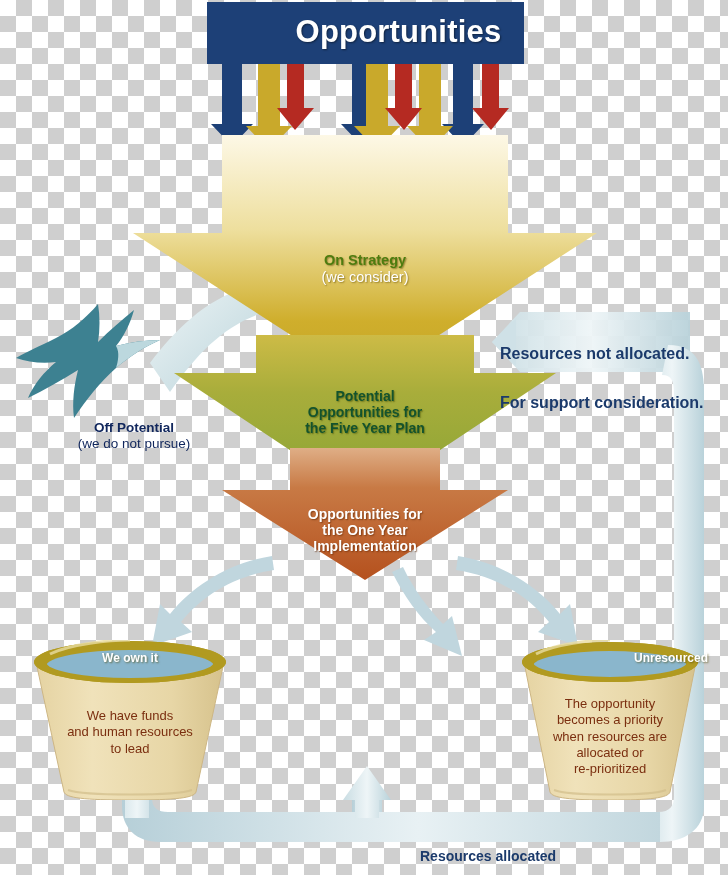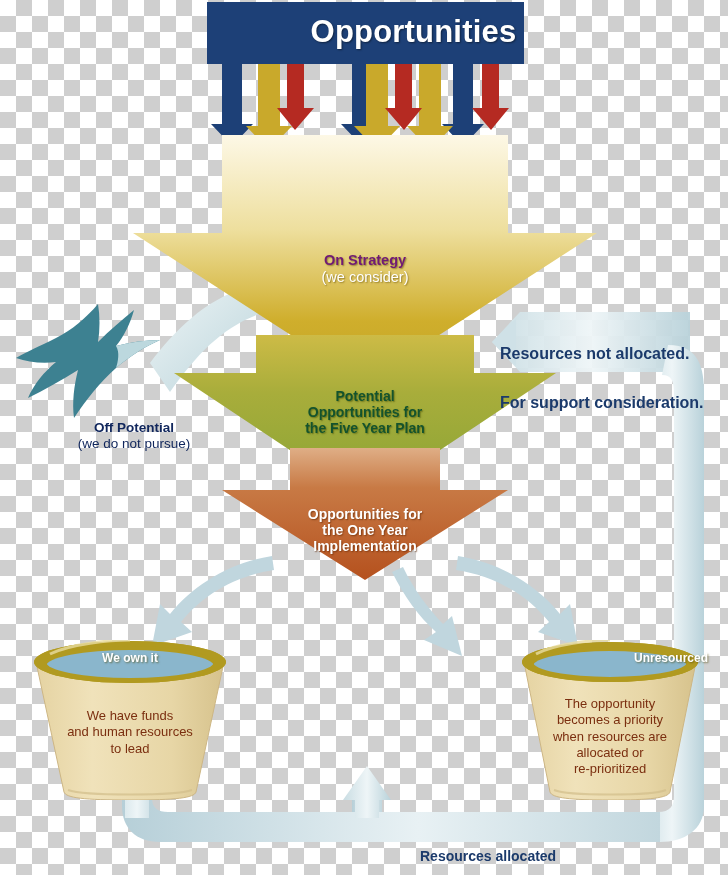--- a/index.html
+++ b/index.html
@@ -16,21 +16,21 @@
   }
   #stage{position:absolute;left:0;top:0;width:728px;height:875px;}
   #stage svg{position:absolute;left:0;top:0;}
 
   .lbl{position:absolute;text-align:center;line-height:1.16;}
 
   .title-text{
     color:#ffffff;font-size:31px;font-weight:bold;letter-spacing:.2px;
     text-shadow:1px 1px 2px rgba(0,0,0,.45);
   }
-  .onstrat-t{color:#701a75;font-weight:bold;font-size:14.5px;
+  .onstrat-t{color:#4d7c0f;font-weight:bold;font-size:14.5px;
     text-shadow:1px 1px 1.5px rgba(90,70,0,.55);}
   .onstrat-s{color:#ffffff;font-weight:normal;font-size:14.5px;
     text-shadow:1px 1px 1.5px rgba(90,70,0,.55);}
   .five-t{color:#14532d;font-weight:bold;font-size:14px;
     text-shadow:1px 1px 1.5px rgba(60,70,0,.55);}
   .one-t{color:#ffffff;font-weight:bold;font-size:14px;
     text-shadow:1px 1px 1.5px rgba(90,35,0,.6);}
   .callout-t{color:#1b3a6b;font-weight:bold;font-size:16px;text-align:left;line-height:1.3;margin-top:28px;}
   .off-t{color:#10265c;font-weight:bold;font-size:13.5px;}
   .off-s{color:#10265c;font-weight:normal;font-size:13.5px;}
@@ -154,21 +154,21 @@
                C44,390 62,380 78,370 C74,386 72,402 74,418
                C86,400 100,382 116,368 C130,356 146,346 160,340
                C146,340 130,342 116,346 C124,336 130,324 134,310
                C122,320 110,330 98,342 C100,330 100,316 98,304 Z" fill="#3d8191"></path>
       <path d="M116,368 C130,356 146,346 160,340 C146,340 130,342 116,346
                C120,352 118,362 116,368 Z" fill="#bcd8de"></path>
       <path d="M160,340 C186,330 214,324 242,322 L236,300 C206,304 178,314 154,328 Z" fill="#cfe3e8" opacity="0"></path>
     </g>
   </svg>
 
-  <div class="lbl title-text" style="left:207px;top:14px;width:383px;padding-left:15px;">Opportunities</div>
+  <div class="lbl title-text" style="left:207px;top:14px;width:383px;">Opportunities</div>
 
   <div class="lbl" style="left:245px;top:252px;width:240px;">
     <div class="onstrat-t">On Strategy</div>
     <div class="onstrat-s">(we consider)</div>
   </div>
 
   <div class="lbl" style="left:255px;top:388px;width:220px;">
     <div class="five-t">Potential</div>
     <div class="five-t">Opportunities for</div>
     <div class="five-t">the Five Year Plan</div>

